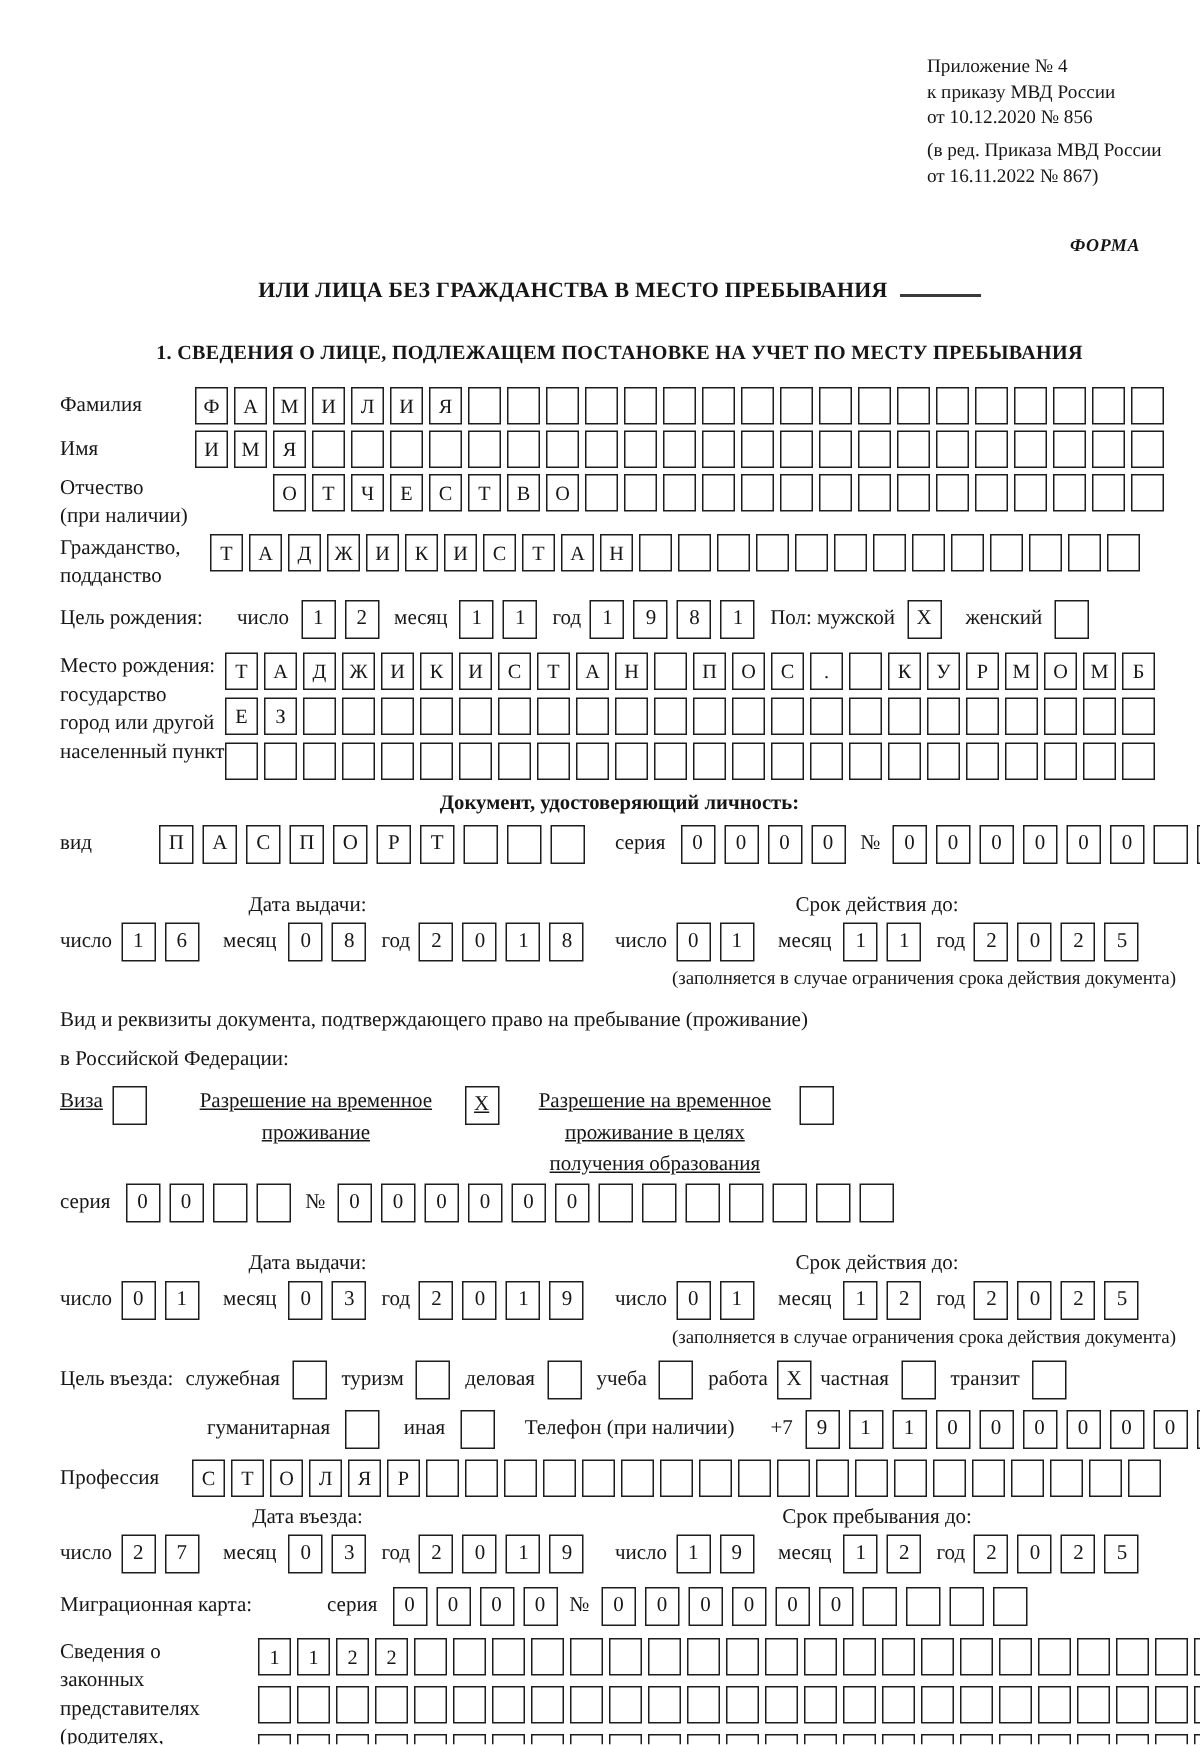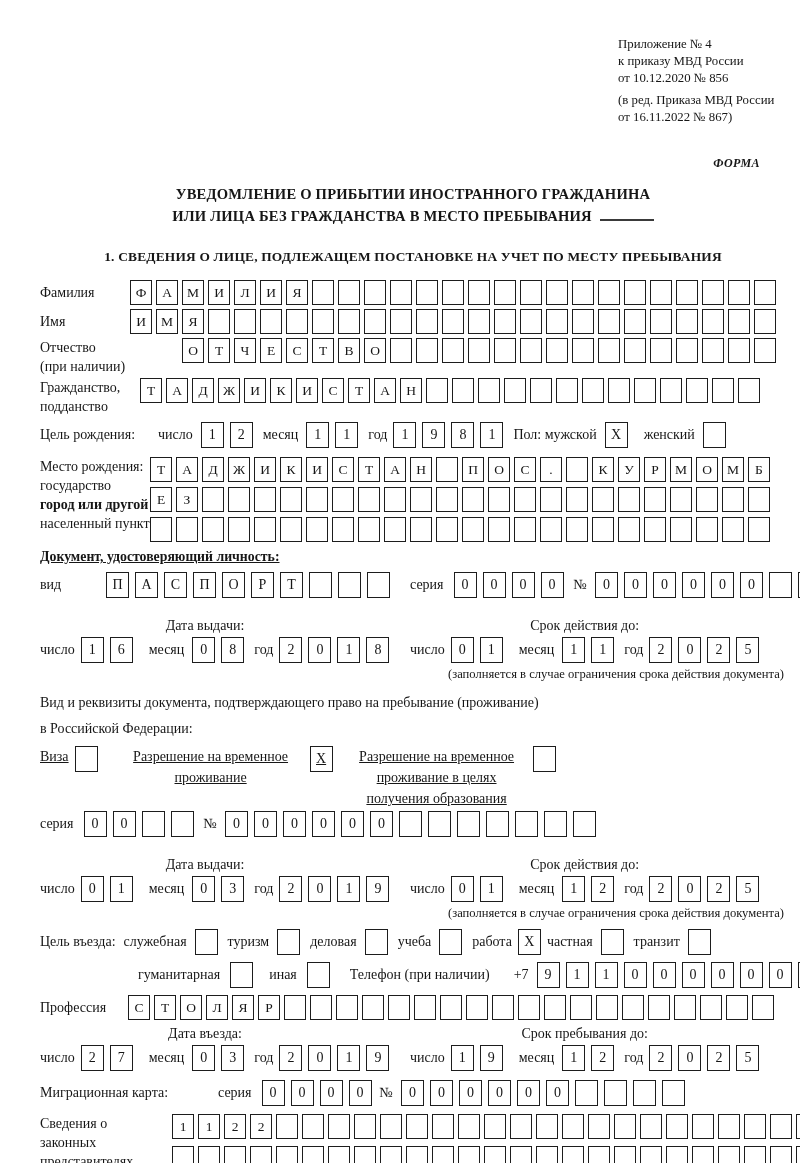--- a/index.html
+++ b/index.html
@@ -31,21 +31,21 @@
     display:flex; align-items:center; justify-content:center;
     font-size:13.5px; line-height:1; background:#fff;
   }
   
   .cells.dg { gap:6px; }
   .cells.dg .cell { width:23px; height:26px; font-size:14px; }
 
   .mr6 { margin-right:6px; } .mr8 { margin-right:8px; } .mr10 { margin-right:10px; }
   .ml8 { margin-left:8px; } .ml10 { margin-left:10px; } .ml16 { margin-left:16px; } .ml20 { margin-left:20px; }
 
-  .doc-heading { text-align:left; font-weight:bold; font-size:13.8px; margin:7px 0 7px;text-decoration:underline; }
+  .doc-heading { text-align:center; font-weight:bold; font-size:13.8px; margin:7px 0 7px; }
 
   .dates { display:flex; margin-top:20px; }
   .dhalf { }
   .dhalf .dhead { text-align:center; margin-bottom:3px; }
   .dline { display:flex; align-items:center; }
   .note-right { text-align:right; font-size:12.6px; margin:4px 2px 8px 0; }
 
   .intro { margin:6px 0 2px; line-height:26px; }
 
   .visa-row { display:flex; align-items:flex-start; margin:4px 0 10px;text-decoration:underline; }
@@ -69,21 +69,20 @@
     <div>от 10.12.2020 № 856</div>
     <div class="note">
       <div>(в ред. Приказа МВД России</div>
       <div>от 16.11.2022 № 867)</div>
     </div>
   </div>
 
   <div class="form-label">ФОРМА</div>
 
   <div class="title">
-    <div>УВЕДОМЛЕНИЕ О ПРИБЫТИИ ИНОСТРАННОГО ГРАЖДАНИНА</div>
     <div><span>ИЛИ ЛИЦА БЕЗ ГРАЖДАНСТВА В МЕСТО ПРЕБЫВАНИЯ</span><span class="title-underline"></span></div>
   </div>
 
   <div class="section-heading">1. СВЕДЕНИЯ О ЛИЦЕ, ПОДЛЕЖАЩЕМ ПОСТАНОВКЕ НА УЧЕТ ПО МЕСТУ ПРЕБЫВАНИЯ</div>
 
   <div class="form">
 
     <div class="row">
       <span class="lbl" style="width:90px;">Фамилия</span>
       <span class="cells">
@@ -237,21 +236,21 @@
       <span class="lbl mr8 ml16">женский</span>
       <span class="cells dg">
           <span class="cell"></span>
         </span>
     </div>
 
     <div class="row top" style="margin-bottom:2px;">
       <span class="lblcol" style="width:110px;">
         <span style="display:block;">Место рождения:</span>
         <span style="display:block;">государство</span>
-        <span style="display:block;font-weight:bold;">город или другой</span>
+        <span style="display:block;">город или другой</span>
         <span style="display:block;">населенный пункт</span>
       </span>
       <span class="cellcol">
         <span class="cells">
             <span class="cell">Т</span>
             <span class="cell">А</span>
             <span class="cell">Д</span>
             <span class="cell">Ж</span>
             <span class="cell">И</span>
             <span class="cell">К</span>

